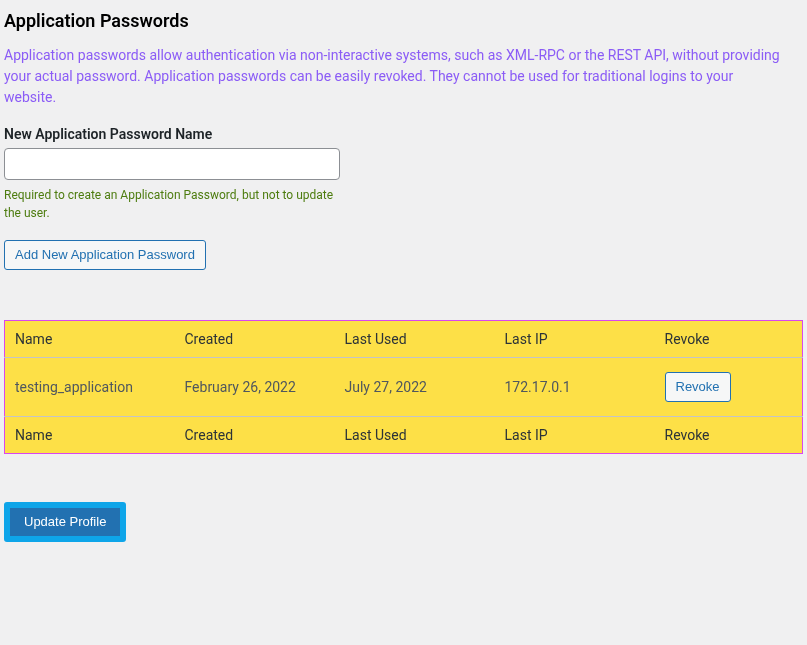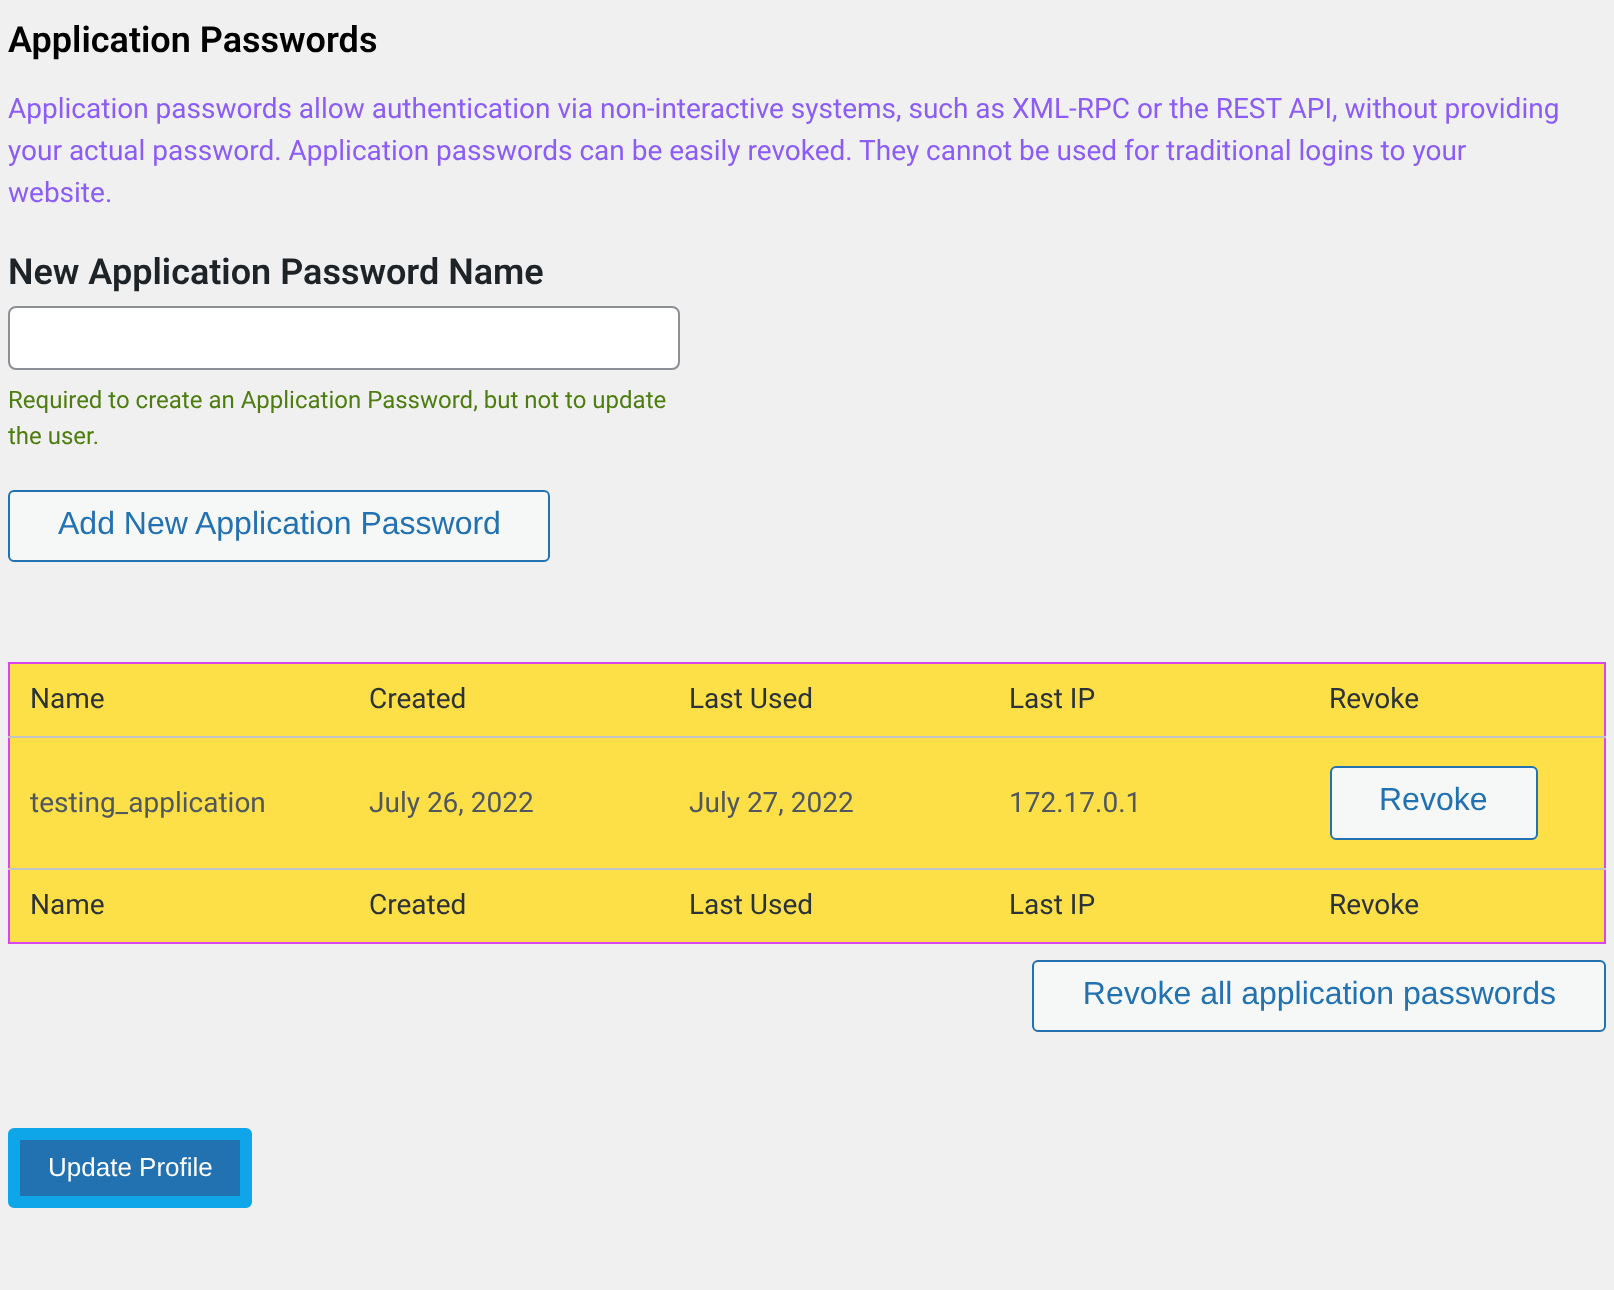--- a/index.html
+++ b/index.html
@@ -23,21 +23,21 @@
       margin-top: 6px;
     }
     .description {
       font-size: 14px;
       color: #8b5cf6;
       line-height: 1.5;
       margin-bottom: 18px;
       max-width: 780px;
     }
     .field-label {
-      font-size: 18px;
+      font-size: 14px;
       font-weight: 600;
       color: #1d2327;
       display: block;
       margin-bottom: 6px;
     }
     .text-input {
       width: 336px;
       height: 32px;
       border: 1px solid #8c8f94;
       border-radius: 4px;
@@ -48,24 +48,24 @@
     }
     .helper {
       font-size: 12px;
       color: #4d7c0f;
       margin-top: 6px;
       max-width: 340px;
       line-height: 1.5;
     }
     .btn {
       display: inline-block;
-      font-size: 16px;
+      font-size: 13px;
       line-height: 2.15384615;
       min-height: 30px;
-      padding: 0 24px;
+      padding: 0 10px;
       border-radius: 3px;
       cursor: pointer;
       white-space: nowrap;
       box-sizing: border-box;
     }
     .btn-secondary {
       color: #2271b1;
       border: 1px solid #2271b1;
       background: #f6f7f7;
     }
@@ -147,41 +147,38 @@
         <th class="col-name">Name</th>
         <th class="col-created">Created</th>
         <th class="col-lastused">Last Used</th>
         <th class="col-lastip">Last IP</th>
         <th class="col-revoke">Revoke</th>
       </tr>
     </thead>
     <tbody>
       <tr>
         <td>testing_application</td>
-        <td>July 26, 2022</td>
+        <td>February 26, 2022</td>
         <td>July 27, 2022</td>
         <td>172.17.0.1</td>
         <td>
           <button class="btn btn-secondary">Revoke</button>
         </td>
       </tr>
     </tbody>
     <tfoot>
       <tr>
         <th>Name</th>
         <th>Created</th>
         <th>Last Used</th>
         <th>Last IP</th>
         <th>Revoke</th>
       </tr>
     </tfoot>
   </table>
-  <div class="revoke-all-wrap">
-    <button class="btn btn-secondary">Revoke all application passwords</button>
-  </div>
 </div>
 
 <div class="update-wrap">
   <button class="btn btn-primary">Update Profile</button>
 </div>
 
 
 
 
 

